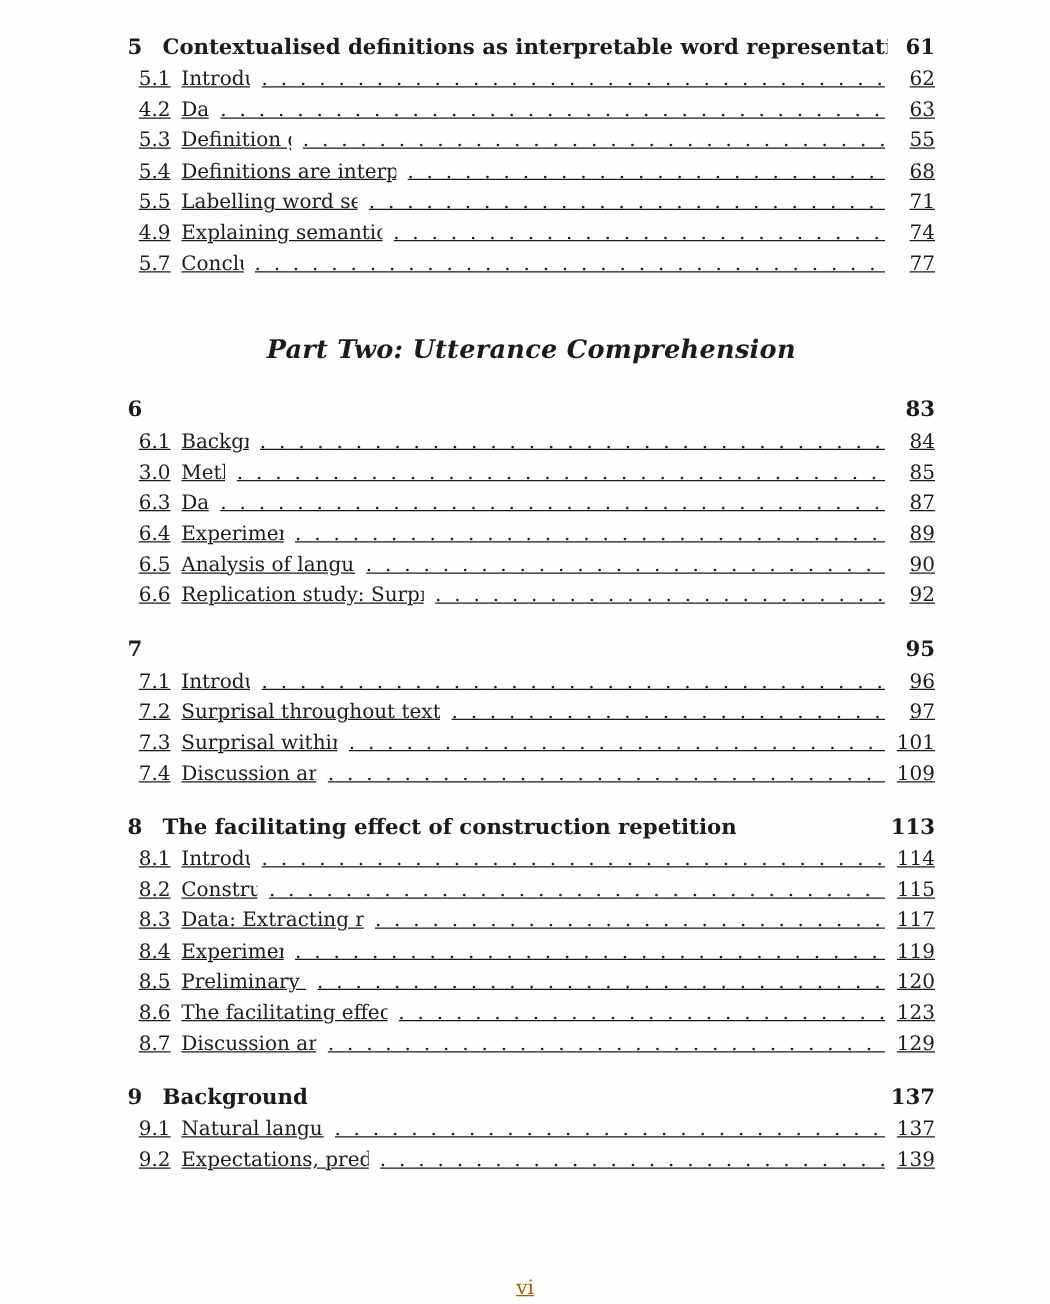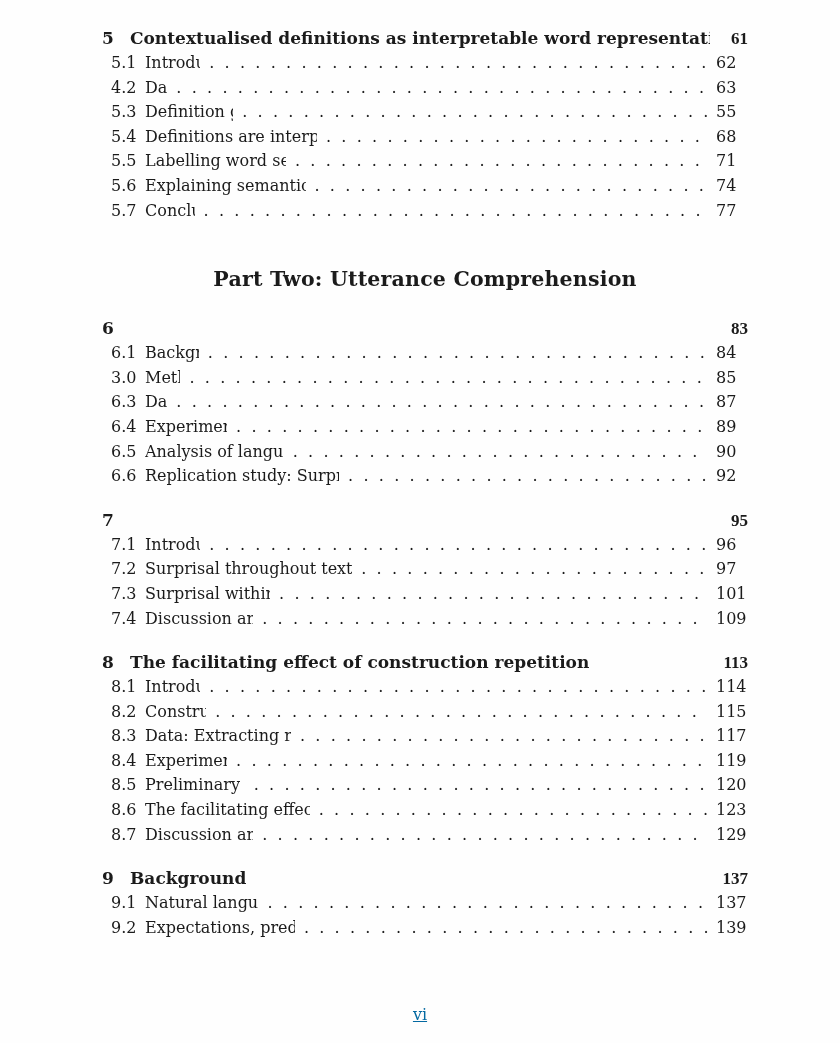--- a/index.html
+++ b/index.html
@@ -37,29 +37,29 @@
   }
   .ch-title {
     flex: 0 1 auto;
     overflow: hidden;
   }
   .spacer { flex: 1 1 auto; min-width: 6px; }
   .ch-pg {
     flex: 0 0 auto;
     min-width: 32px;
     text-align: right;
-    font-family: Liberation Serif, serif;
   }
 
   .section-row {
     display: flex;
     align-items: baseline;
     font-size: 16px;
     line-height: 24.6px;
     white-space: nowrap;
+    text-decoration: underline;
   }
   .sec-num {
     flex: 0 0 auto;
     width: 34px;
     margin-left: 9px;
   }
   .sec-title {
     flex: 0 1 auto;
     overflow: hidden;
   }
@@ -71,41 +71,42 @@
     margin: 0 8px 0 9px;
     letter-spacing: 2.6px;
     color: #1b1b1b;
   }
   .dots::before {
     content: ". . . . . . . . . . . . . . . . . . . . . . . . . . . . . . . . . . . . . . . . . . . . . . . . . . . . . . . . . . . .";
   }
   .sec-pg {
     flex: 0 0 auto;
     min-width: 32px;
-    text-align: left;
+    text-align: right;
   }
 
   .part-heading {
     margin-top: 42px;
     margin-bottom: 22px;
     text-align: center;
     font-weight: bold;
     font-size: 20.5px;
     line-height: 29px;
     letter-spacing: 0.2px;
+    font-style: italic;
   }
 
   .footer {
     position: absolute;
     left: 0;
     right: 0;
-    bottom: 19px;
+    bottom: 4px;
     text-align: center;
     font-size: 16px;
-    color: #0369a1;
+    color: #a16207;
     text-decoration: underline;
   }
 </style>
 </head>
 <body>
 
 <div class="page">
   <div class="toc">
       <div class="chapter-block">
         <div class="chapter-row">
@@ -138,21 +139,21 @@
           <span class="dots"></span>
           <span class="sec-pg">68</span>
         </div>
         <div class="section-row">
           <span class="sec-num">5.5</span>
           <span class="sec-title">Labelling word senses with definitions</span>
           <span class="dots"></span>
           <span class="sec-pg">71</span>
         </div>
         <div class="section-row">
-          <span class="sec-num">5.6</span>
+          <span class="sec-num">4.9</span>
           <span class="sec-title">Explaining semantic change with sense labels</span>
           <span class="dots"></span>
           <span class="sec-pg">74</span>
         </div>
         <div class="section-row">
           <span class="sec-num">5.7</span>
           <span class="sec-title">Conclusion</span>
           <span class="dots"></span>
           <span class="sec-pg">77</span>
         </div>

